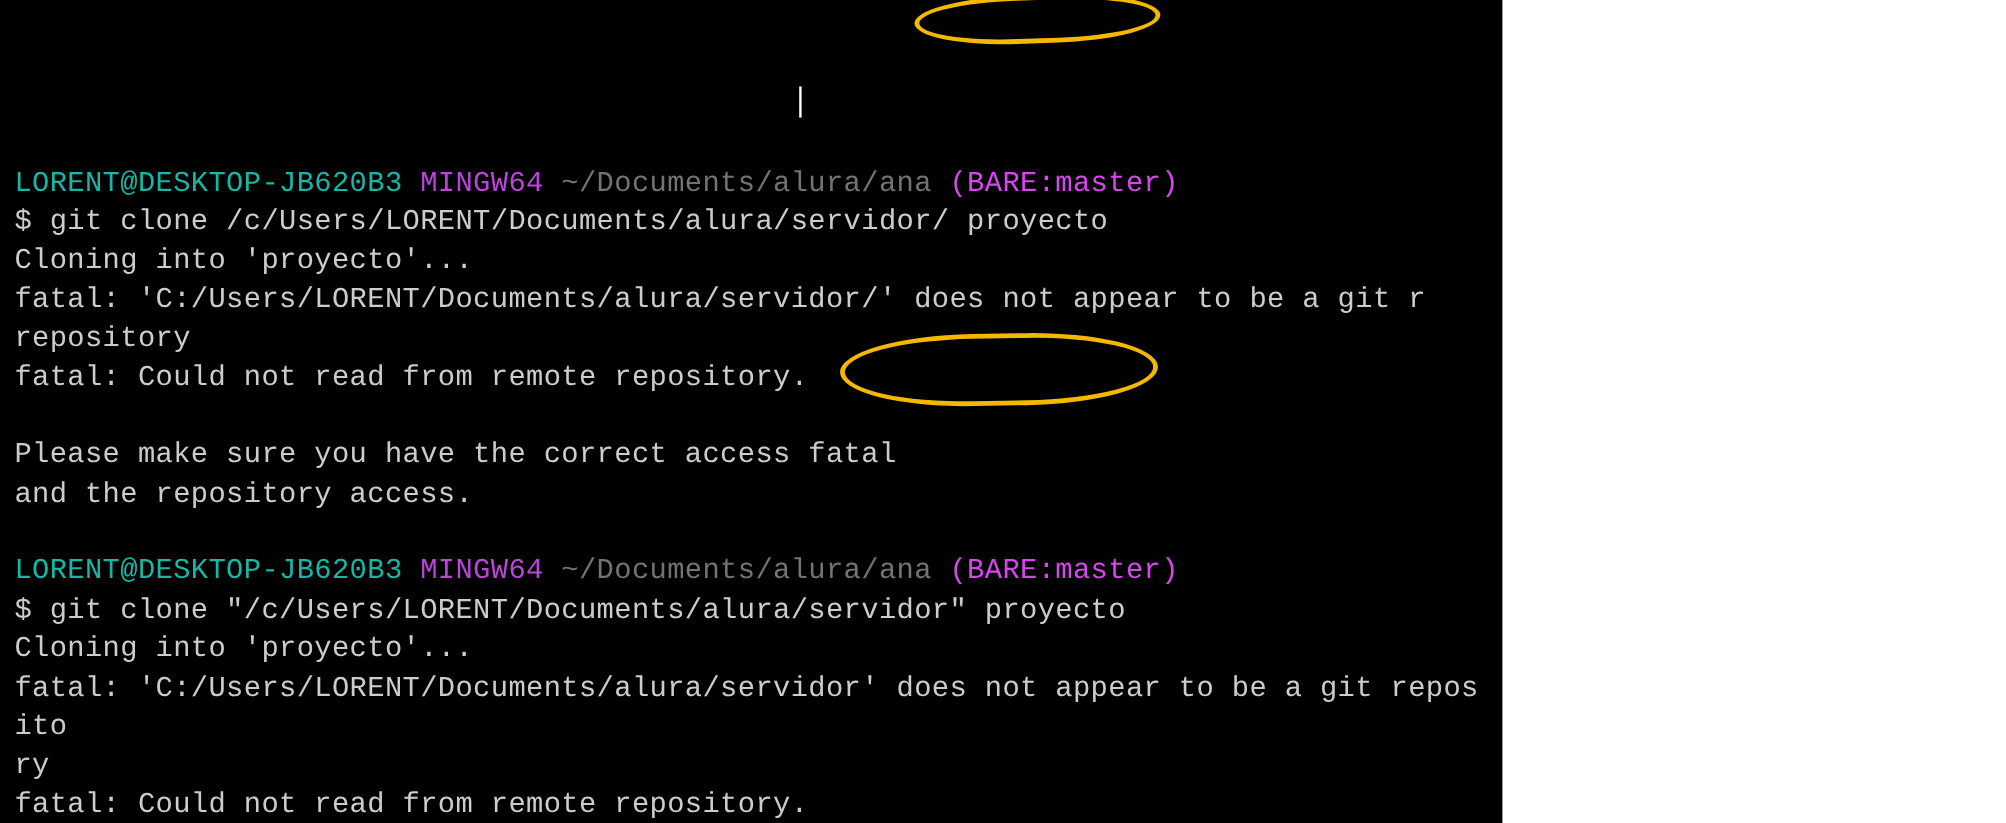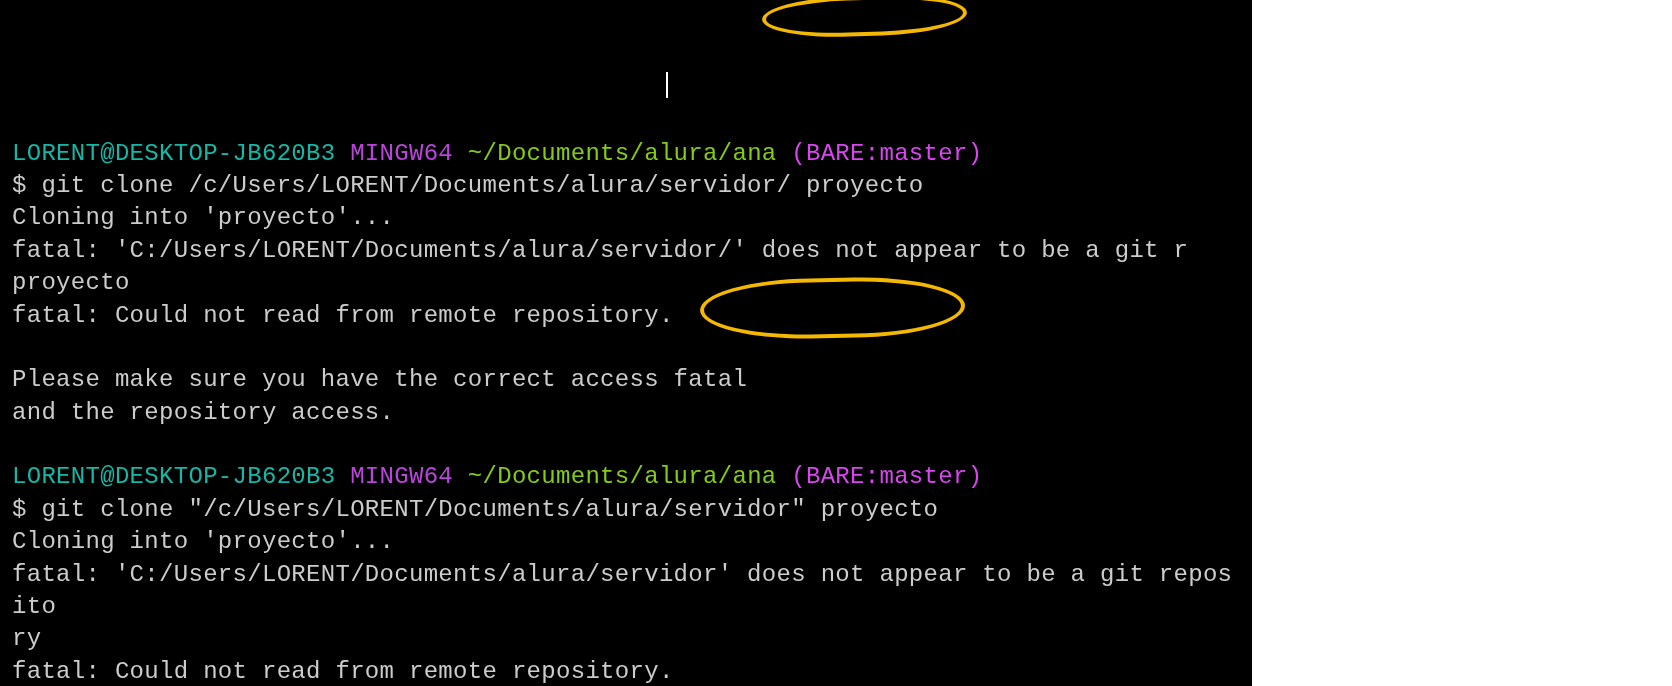--- a/index.html
+++ b/index.html
@@ -19,21 +19,21 @@
       line-height: 1.35;
       padding: 8px 12px;
       white-space: pre-wrap;
       word-break: break-all;
       width: 1252px;
       letter-spacing: 0.3px;
       position: relative;
     }
     .user { color: #14b8a6; }
     .env { color: #bb44dd; font-family: Liberation Mono, monospace; }
-    .path { color: #84cc16; margin-top: 48px; }
+    .path { color: #737373; margin-top: 48px; }
     .branch { color: #d946ef; }
     .annotation-circle {
       position: absolute;
       border: 4px solid #f5b800;
       border-radius: 50% / 60%;
       pointer-events: none;
       z-index: 10;
     }
     .circle1 {
       top: -4px;
@@ -62,21 +62,21 @@
 <body>
 
 <div class="terminal">
   <div class="annotation-circle circle1"></div>
   <div class="annotation-circle circle2"></div>
   <div class="text-cursor"></div>
 <span><span class="user">LORENT@DESKTOP-JB620B3</span> <span class="env">MINGW64</span> <span class="path">~/Documents/alura/ana</span> <span class="branch">(BARE:master)</span></span>
 <span><span>$ </span><span>git clone /c/Users/LORENT/Documents/alura/servidor/ proyecto</span></span>
 <span>Cloning into 'proyecto'...</span>
 <span>fatal: 'C:/Users/LORENT/Documents/alura/servidor/' does not appear to be a git r</span>
-<span>proyecto</span>
+<span>repository</span>
 <span>fatal: Could not read from remote repository.</span>
 <span></span>
 <span>Please make sure you have the correct access fatal</span>
 <span>and the repository access.</span>
 
 <span><span class="user">LORENT@DESKTOP-JB620B3</span> <span class="env">MINGW64</span> <span class="path">~/Documents/alura/ana</span> <span class="branch">(BARE:master)</span></span>
 <span><span>$ </span><span>git clone "/c/Users/LORENT/Documents/alura/servidor" proyecto</span></span>
 <span>Cloning into 'proyecto'...</span>
 <span>fatal: 'C:/Users/LORENT/Documents/alura/servidor' does not appear to be a git reposito</span>
 <span>ry</span>

